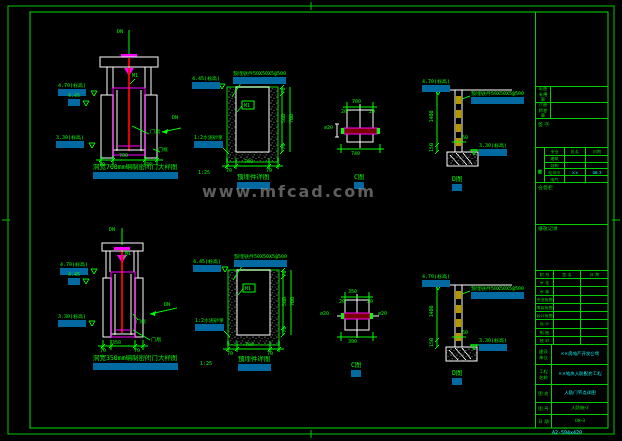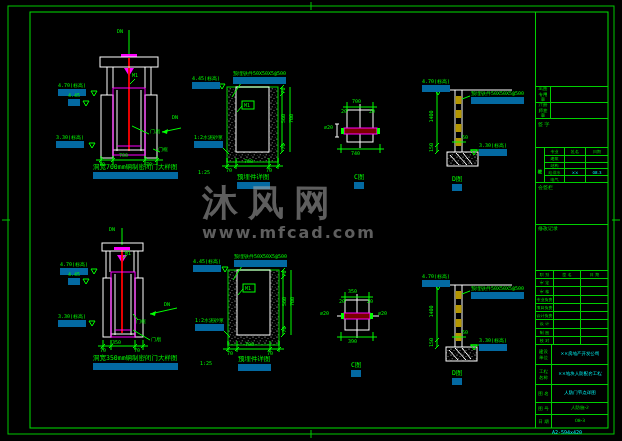--- a/index.html
+++ b/index.html
@@ -386,21 +386,20 @@
   <span class="t und" style="left:422px;top:274px">4.70(标高)</span>
   <span class="t und" style="left:471px;top:286px">预埋铁件50X50X5@500</span>
   <span class="t rot" style="left:421px;top:309px">1400</span>
   <span class="t rot" style="left:421px;top:340px">150</span>
   <span class="t" style="left:462px;top:330px">50</span>
   <span class="t und" style="left:479px;top:338px">3.30(标高)</span>
   <span class="t t6 und" style="left:452px;top:370px">D图</span>
 
   <div class="wm">
     <div class="wm-text">
-      <div class="wm-name">沐风网</div>
       <div class="wm-url">www.mfcad.com</div>
     </div>
   </div>
 
   <div class="tb">
     <div class="sec bb" style="top:0;height:75px"></div>
 
     <div class="sec bb stamp" style="top:75px;height:16px">
       <div class="lab">出图专用章</div>
       <div style="flex:1"></div>

